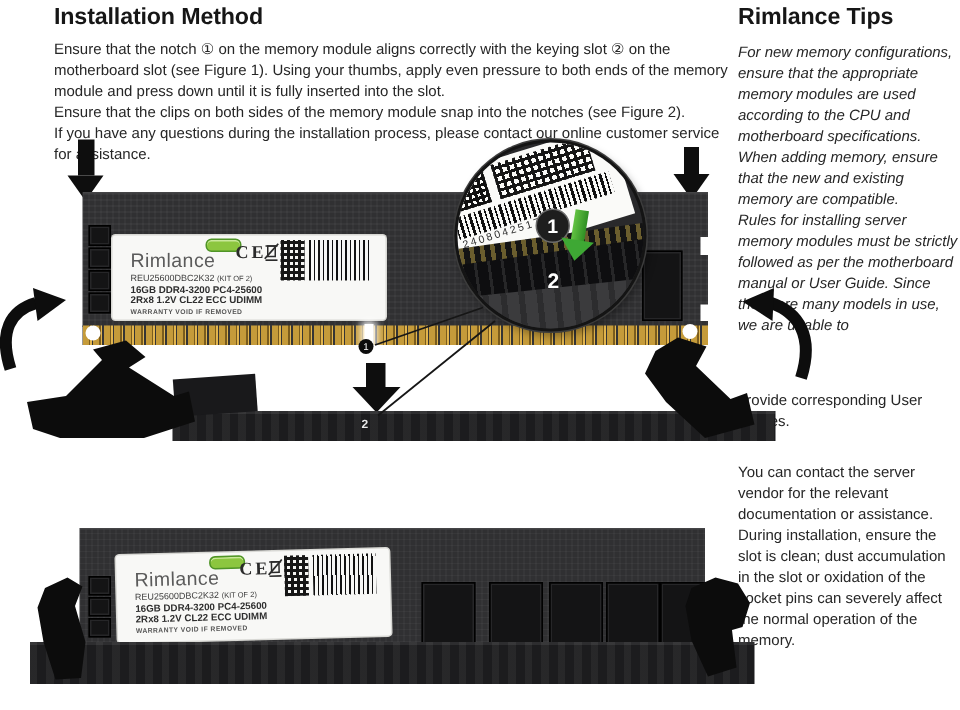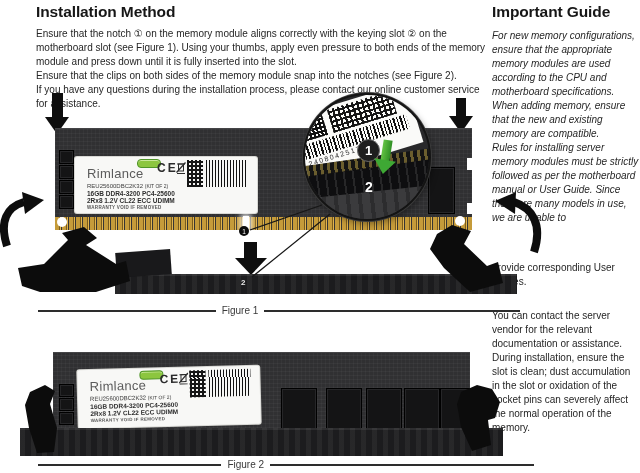--- a/index.html
+++ b/index.html
@@ -31,21 +31,21 @@
   .slotbar{background:var(--c-slot,#1c1c1e);
        background-image:repeating-linear-gradient(90deg,rgba(255,255,255,.05) 0 5px,transparent 5px 11px);
        box-shadow:inset 0 2px 0 rgba(255,255,255,.08);}
   .chip{background:#141415;border:1px solid #000;box-shadow:inset 0 0 0 1px #262628;}
   .hole{background:#fff;border-radius:50%;}
   .edge-notch{background:#fff;}
   
   .mlabel{background:var(--c-label,#f8f8f6);border-radius:2px;box-shadow:0 0 0 1px #d8d8d4;overflow:hidden;}
   .mlabel .brand{position:absolute;left:12px;top:9px;font-size:13px;color:#5b5b5b;letter-spacing:.3px;}
   .mlabel .pill{position:absolute;left:62px;top:2px;width:22px;height:7px;border:1px solid #4f9427;border-radius:4px;background:var(--c-logo_green,#8cc63f);box-shadow:inset 0 1px 0 #c9e89a;}
-  .mlabel .ce{position:absolute;left:82px;top:4px;font-size:12px;letter-spacing:2px;color:#2b2b2b;font-weight:bold;}
+  .mlabel .ce{position:absolute;left:82px;top:4px;font-size:12px;letter-spacing:2px;color:#2b2b2b;font-weight:bold;font-family:Liberation Serif, serif;}
   .mlabel .weee{position:absolute;left:101px;top:4px;}
   .mlabel .bcmatrix{position:absolute;left:112px;top:3px;width:16px;height:27px;
        background-image:repeating-linear-gradient(0deg,#161616 0 2px,transparent 2px 4px),
                         repeating-linear-gradient(90deg,#161616 0 2px,#f4f4f2 2px 4px);}
   .mlabel .bcbars{position:absolute;left:131px;top:3px;width:42px;height:27px;
        background:repeating-linear-gradient(90deg,#111 0 1px,transparent 1px 3px,#111 3px 4px,transparent 4px 6px);}
   .mlabel .model{position:absolute;left:12px;top:26px;font-size:6px;color:#3c3c3c;white-space:nowrap;}
   .mlabel .model .kit{font-size:5px;}
   .mlabel .spec{position:absolute;left:12px;font-size:6.5px;font-weight:bold;color:#2e2e2e;white-space:nowrap;}
   .mlabel .warranty{position:absolute;left:12px;top:48px;font-size:4.5px;font-weight:bold;color:#555;letter-spacing:.3px;white-space:nowrap;}
@@ -87,21 +87,21 @@
 </head>
 <body>
 
 <div class="canvas">
 
   <div class="abs h-title col-left-title">Installation Method</div>
   <div class="abs para col-left-body">Ensure that the notch ① on the memory module aligns correctly with the keying slot ② on the motherboard slot (see Figure 1). Using your thumbs, apply even pressure to both ends of the memory module and press down until it is fully inserted into the slot.
 Ensure that the clips on both sides of the memory module snap into the notches (see Figure 2).
 If you have any questions during the installation process, please contact our online customer service for assistance.</div>
 
-  <div class="abs h-title col-right-title">Important Guide</div>
+  <div class="abs h-title col-right-title">Rimlance Tips</div>
   <div class="abs para col-right-p1">For new memory configurations, ensure that the appropriate memory modules are used according to the CPU and motherboard specifications.
 When adding memory, ensure that the new and existing memory are compatible.
 Rules for installing server memory modules must be strictly followed as per the motherboard manual or User Guide. Since there are many models in use, we are unable to</div>
   <div class="abs para col-right-p2">provide corresponding User Guides.</div>
   <div class="abs para col-right-p3">You can contact the server vendor for the relevant documentation or assistance. During installation, ensure the slot is clean; dust accumulation in the slot or oxidation of the socket pins can severely affect the normal operation of the memory.</div>
 
   <div class="abs" style="left:0;top:90px;width:640px;height:230px;">
 
     <div class="abs dshaft" style="left:52px;top:3px;width:11px;height:24px;"></div>
     <div class="abs dhead" style="left:45px;top:27px;"></div>
@@ -163,25 +163,20 @@
     </div>
     <div class="pinsrow"></div>
     <div class="darkrow"></div>
     <div class="front"></div>
     <div class="mk1">1</div>
     <div class="gshaft"></div>
     <div class="ghead"></div>
     <div class="mk2">2</div>
   </div>
 
-  <div class="abs caption cap1">
-    <div class="ln l"></div>
-    <div class="txt">Figure 1</div>
-    <div class="ln r"></div>
-  </div>
 
   <div class="abs" style="left:0;top:345px;width:640px;height:115px;">
     <div class="abs pcb" style="left:53px;top:7px;width:417px;height:84px;overflow:hidden;">
 
       <div class="abs chip" style="left:6px;top:32px;width:13px;height:11px;"></div>
       <div class="abs chip" style="left:6px;top:46px;width:13px;height:11px;"></div>
       <div class="abs chip" style="left:6px;top:60px;width:13px;height:11px;"></div>
 
       <div class="abs chip" style="left:228px;top:36px;width:34px;height:40px;"></div>
       <div class="abs chip" style="left:273px;top:36px;width:34px;height:40px;"></div>
@@ -204,25 +199,20 @@
       <div class="bcbars"></div>
       <div class="model"><span>REU25600DBC2K32</span> <span class="kit">(KIT OF 2)</span></div>
       <div class="spec" style="top:33px;">16GB DDR4-3200 PC4-25600</div>
       <div class="spec" style="top:40px;">2Rx8 1.2V CL22 ECC UDIMM</div>
       <div class="warranty">WARRANTY VOID IF REMOVED</div>
     </div>
 
     <div class="abs slotbar" style="left:20px;top:83px;width:483px;height:28px;"></div>
   </div>
 
-  <div class="abs caption cap2">
-    <div class="ln l"></div>
-    <div class="txt">Figure 2</div>
-    <div class="ln r"></div>
-  </div>
 
   <svg class="overlay" width="640" height="473" viewBox="0 0 640 473">
 
     <line x1="322" y1="205" x2="250" y2="230" stroke="#161616" stroke-width="1.2"></line>
     <line x1="330" y1="214" x2="252" y2="277" stroke="#161616" stroke-width="1.2"></line>
 
     <path d="M 7 246 C -1 221 7 207 24 202" fill="none" stroke="#0d0d0d" stroke-width="8"></path>
     <polygon points="22,192 44,200 25,214" fill="#0d0d0d"></polygon>
     <path d="M 534 252 C 543 224 532 208 514 202" fill="none" stroke="#0d0d0d" stroke-width="8"></path>
     <polygon points="516,192 495,201 515,214" fill="#0d0d0d"></polygon>

